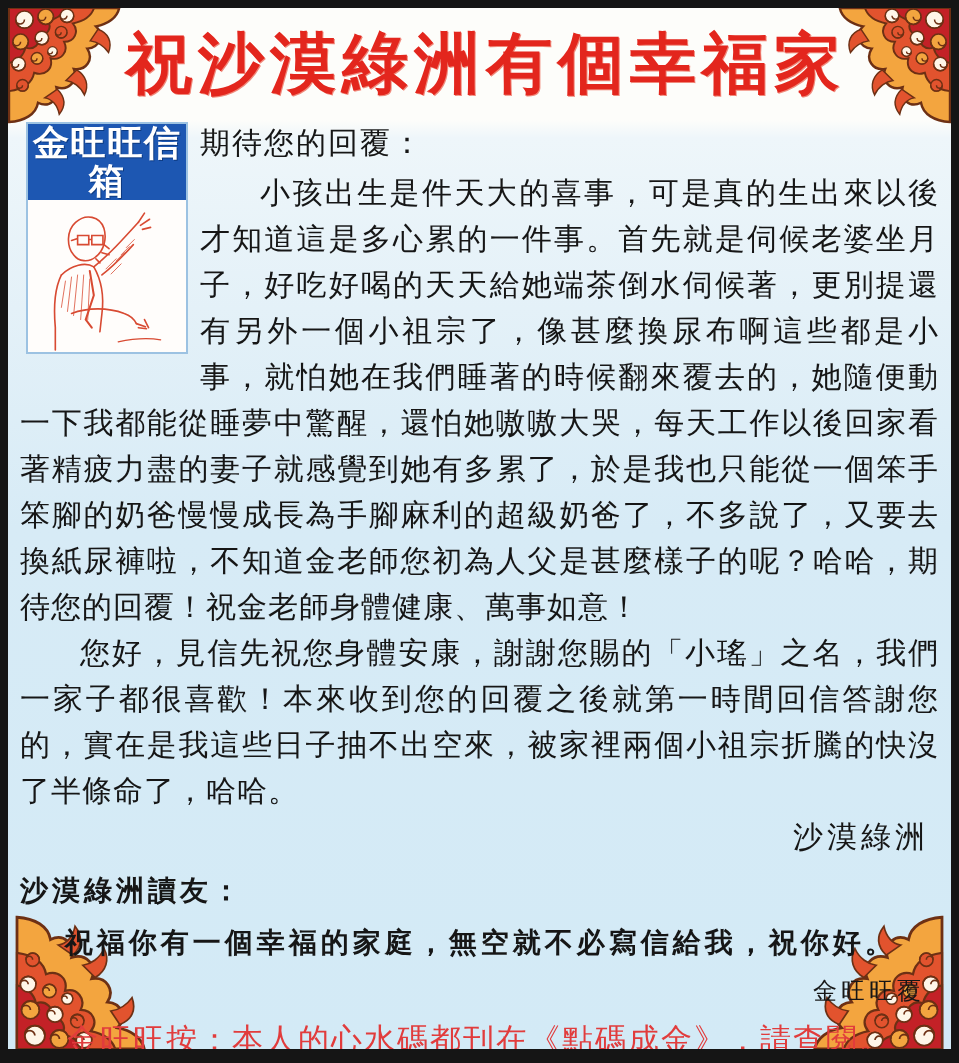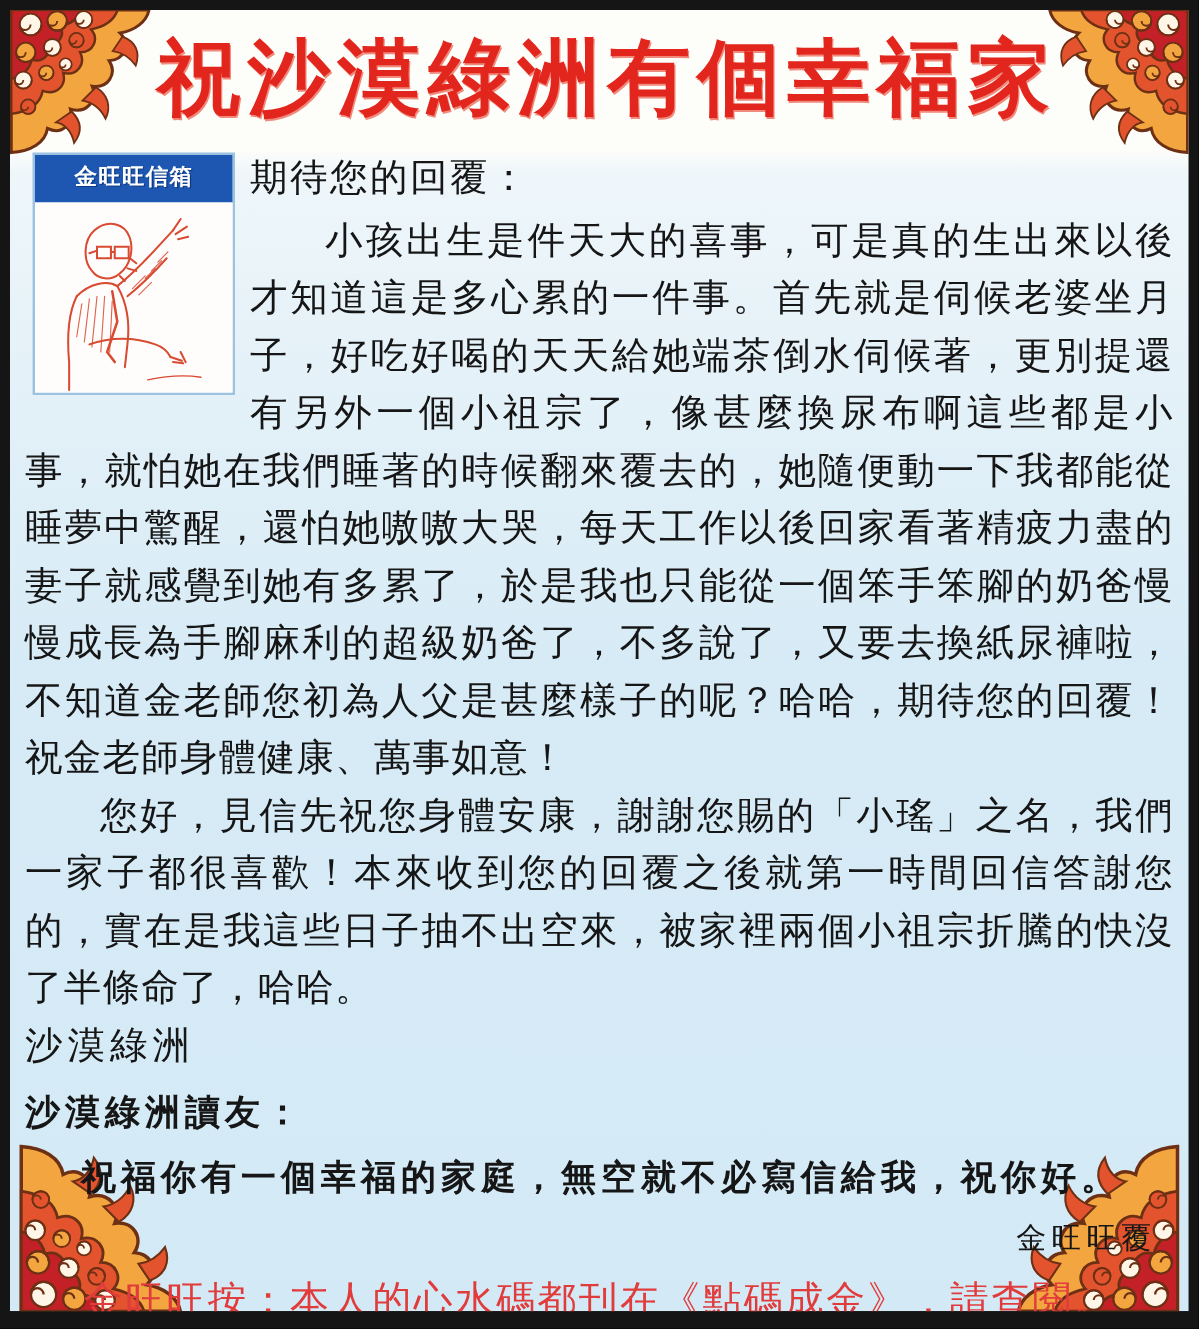--- a/index.html
+++ b/index.html
@@ -28,30 +28,30 @@
   .ornament.bl{bottom:0;left:0;width:152px;height:134px;transform:scaleY(-1);}
   .ornament.br{bottom:0;right:0;width:152px;height:134px;transform:scale(-1,-1);}
   
   .content{position:relative;padding:6px 12px 0;font-size:30px;line-height:46px;letter-spacing:1px;}
   .mailbox{
     float:left;width:162px;margin:2px 12px 8px 6px;
     border:2px solid #9cc2e2;background:#fff;box-sizing:border-box;
   }
   .mailbox-header{
     background:#1d57b2;color:#fff;text-align:center;
-    font-family:Liberation Mono, monospace;
-    font-weight:bold;font-size:18px;line-height:38px;letter-spacing:1px;
+    font-family:Liberation Serif, serif;
+    font-weight:bold;font-size:36px;line-height:38px;letter-spacing:1px;
     text-shadow:1px 1px 0 #0d3a80;
   }
   .mailbox-art{display:block;width:158px;height:152px;background:#fffdfb;}
   p{margin:0;}
   .salutation{letter-spacing:2px;}
   .para{text-indent:2em;text-align:justify;}
   .para.second{margin-top:4px;}
-  .sig-right{padding-right:10px;letter-spacing:4px;}
+  .sig-right{text-align:right;padding-right:10px;letter-spacing:4px;}
   .kai{font-size:28px;letter-spacing:4px;font-weight:bold;}
   .reply-salutation{margin-top:8px;}
   .reply-body{text-indent:1.6em;margin-top:6px;}
   .reply-sig{text-align:right;padding-right:14px;margin-top:2px;letter-spacing:4px;font-size:24px;}
   .editor-note{
     margin-top:4px;text-align:center;color:#e13c3c;
     font-size:31px;letter-spacing:2px;line-height:44px;
   }
 </style>
 </head>

